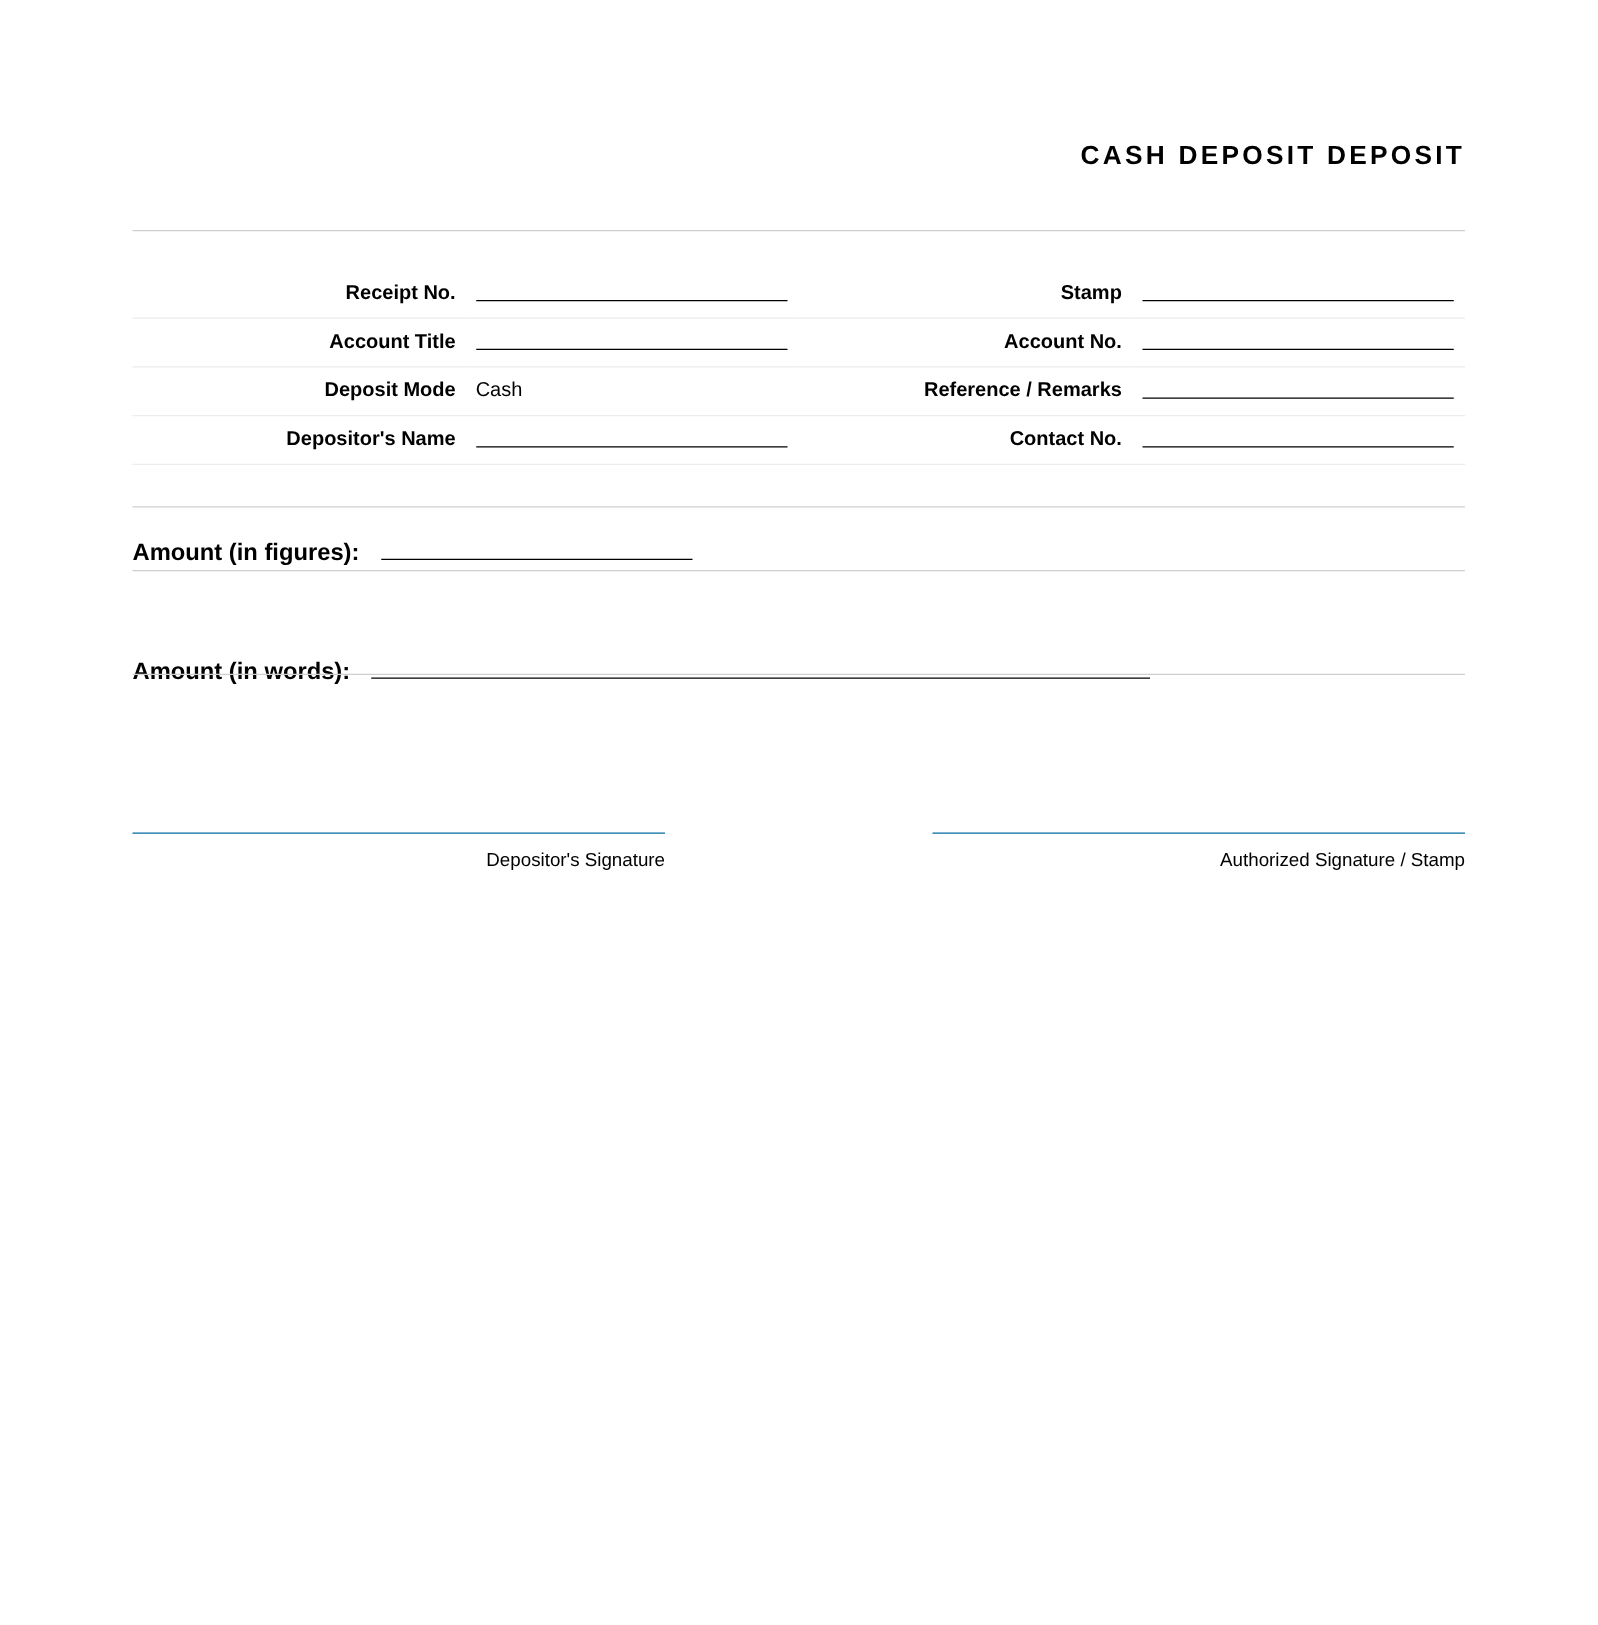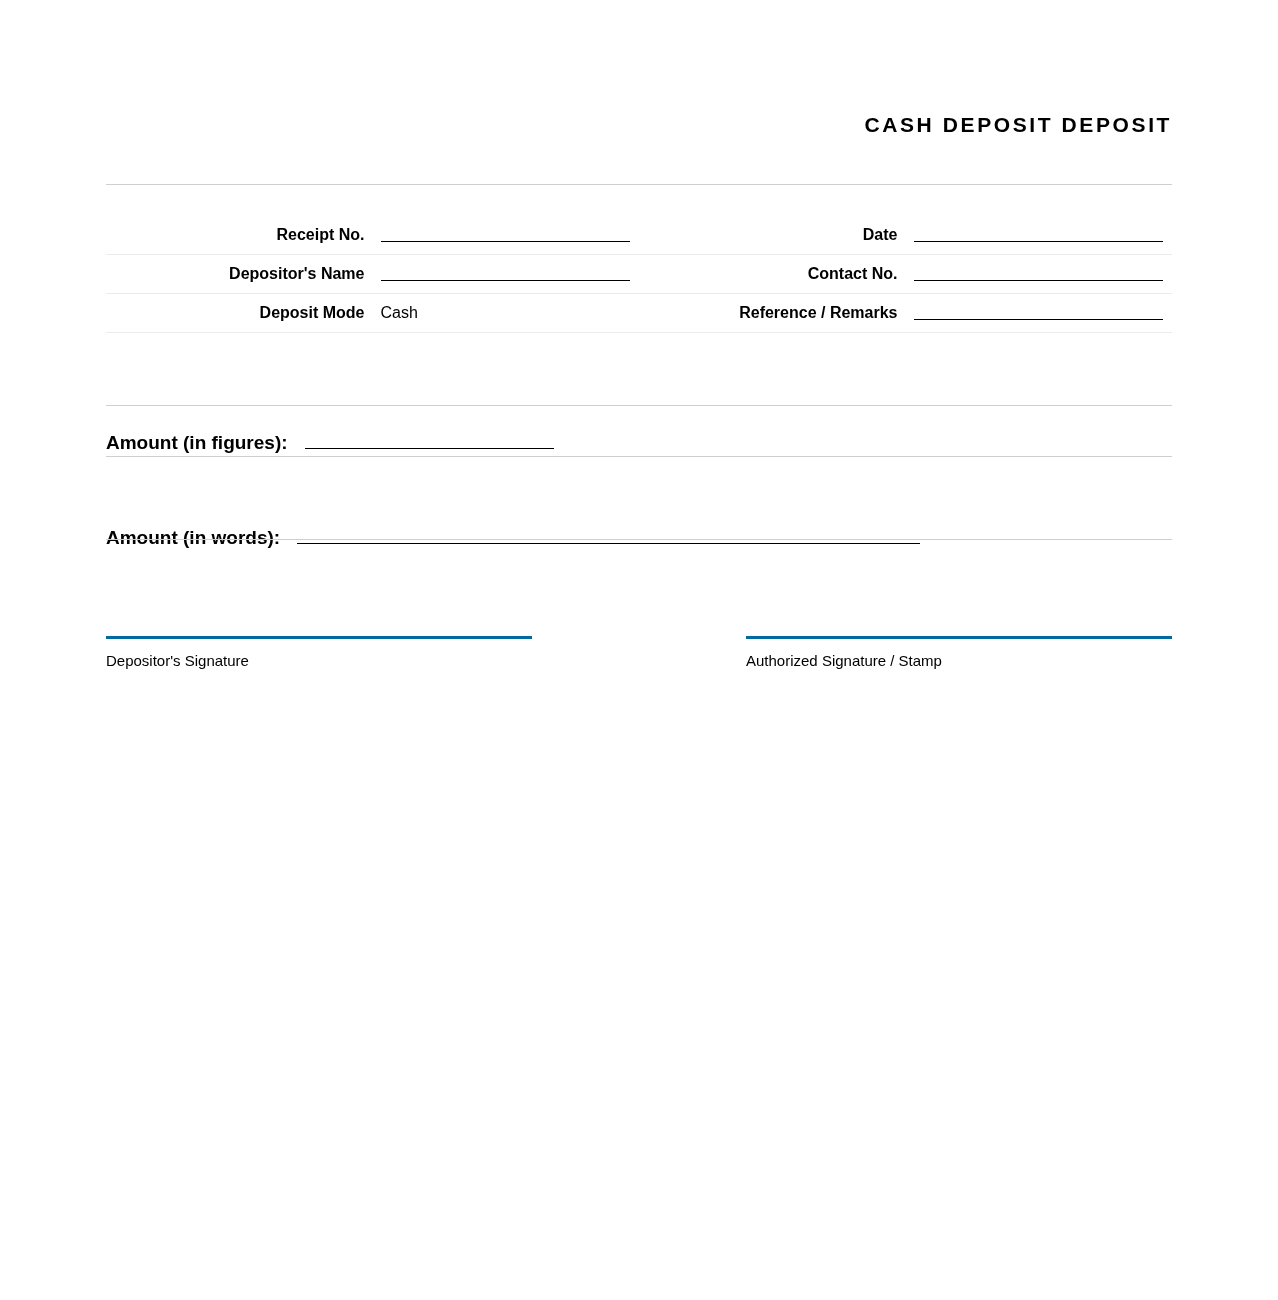--- a/index.html
+++ b/index.html
@@ -6,50 +6,56 @@
   body { width: 1278px; height: 1300px; position: relative; font-family: "Liberation Sans", sans-serif; color: #000; }
   .page { position: absolute; left: 106px; top: 0; width: 1066px; }
   .title { position: absolute; right: 0; top: 112px; font-size: 21px; font-weight: bold; letter-spacing: 2.6px; white-space: nowrap; line-height: 26px; }
   .divider { position: absolute; left: 0; width: 1066px; height: 0; border-top: 1px solid #cfcfcf; }
   table.fields { position: absolute; left: 0; top: 216px; width: 1066px; border-collapse: collapse; table-layout: fixed; }
   table.fields td { height: 38px; padding: 0 8px; border-bottom: 1px solid #ececec; font-size: 16px; vertical-align: middle; }
   table.fields td.lbl { font-weight: bold; text-align: right; }
   .blank { display: inline-block; width: 249px; height: 10px; border-bottom: 1px solid #000; vertical-align: middle; position: relative; top: 1px; }
   .amount-row { position: absolute; left: 0; white-space: nowrap; font-size: 19px; font-weight: bold; line-height: 22px; margin-top: 12px; }
   .amount-row .line { display: inline-block; border-bottom: 1px solid #000; vertical-align: baseline; height: 14px; margin-left: 13px; }
-  .sig { position: absolute; top: 636px; width: 426px; border-top: 3px solid #0369a1; text-align: left; }
+  .sig { position: absolute; top: 666px; width: 426px; border-top: 1px solid #0369a1; text-align: right; }
   .sig span { display: block; margin-top: 13px; font-size: 15px; line-height: 18px; }
 </style>
 </head>
 <body>
 
 <div class="page">
 
   <div class="title">CASH DEPOSIT DEPOSIT</div>
 
   <div class="divider" style="top:184px;"></div>
 
   <table class="fields">
     <tbody>
         <tr>
       <td class="lbl">Receipt No.</td>
       <td><span class="blank"></span></td>
-      <td class="lbl">Date</td>
+      <td class="lbl">Stamp</td>
+      <td><span class="blank"></span></td>
+    </tr>
+    <tr>
+      <td class="lbl">Account Title</td>
+      <td><span class="blank"></span></td>
+      <td class="lbl">Account No.</td>
+      <td><span class="blank"></span></td>
+    </tr>
+    <tr>
+      <td class="lbl">Deposit Mode</td>
+      <td>Cash</td>
+      <td class="lbl">Reference / Remarks</td>
       <td><span class="blank"></span></td>
     </tr>
     <tr>
       <td class="lbl">Depositor's Name</td>
       <td><span class="blank"></span></td>
       <td class="lbl">Contact No.</td>
-      <td><span class="blank"></span></td>
-    </tr>
-    <tr>
-      <td class="lbl">Deposit Mode</td>
-      <td>Cash</td>
-      <td class="lbl">Reference / Remarks</td>
       <td><span class="blank"></span></td>
     </tr>
   </tbody>
     </table>
 
   <div class="divider" style="top:405px;"></div>
 
   <div class="amount-row" style="top:420px;">
     <span>Amount (in figures):</span><span class="line" style="width:249px; margin-left:17px;"></span>
   </div>

